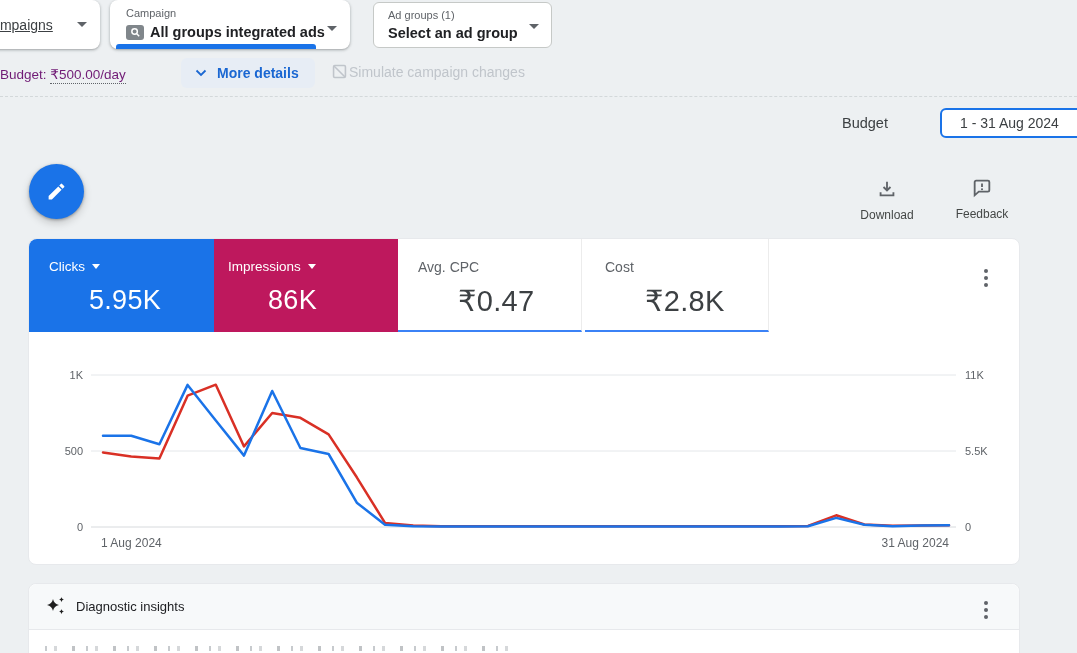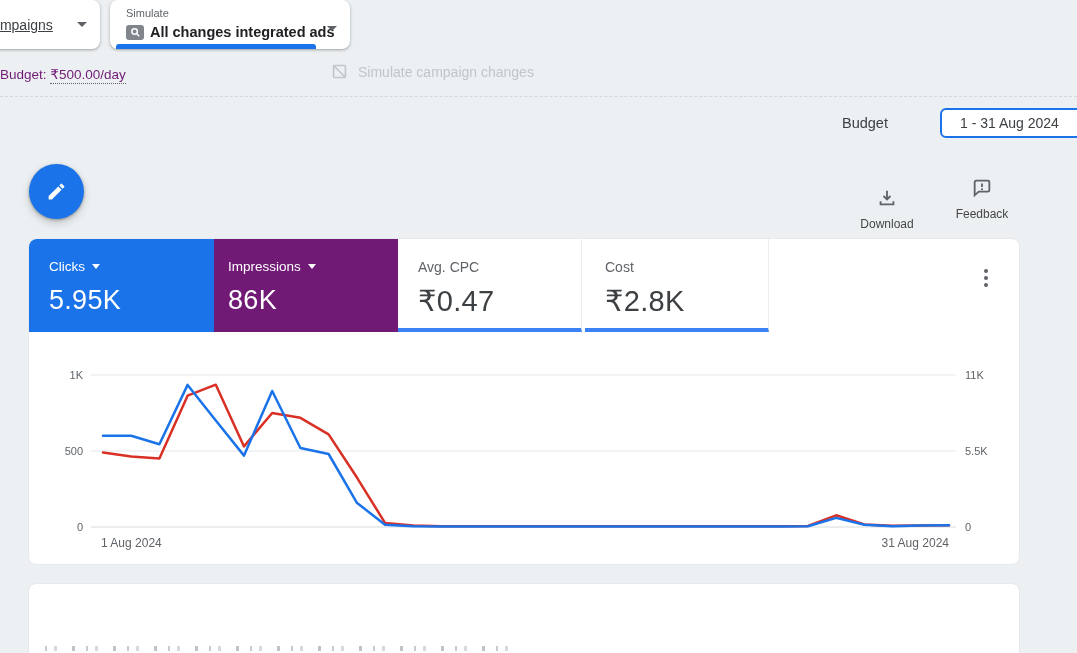--- a/index.html
+++ b/index.html
@@ -27,40 +27,40 @@
   .blue-underline { position:absolute; left:6px; right:34px; bottom:0; height:5px; background:#1a73e8; border-radius:3px 3px 0 0; }
   .adgroups-box { position:absolute; left:373px; top:2px; width:179px; height:46px; background:#fff; border:1px solid #c6c9c7; border-radius:6px; }
   .adgroups-box .field-label { left:14px; top:6px; }
   .adgroups-box .field-value-row { left:14px; top:22px; }
   .adgroups-box .caret { position:absolute; right:12px; top:21px; }
   
   .budget { position:absolute; left:0px; top:66px; font-size:13.5px; color:#701a75; }
   .budget .bval { border-bottom:1px dotted #5f6368; padding-bottom:1px; }
   .details-chip { position:absolute; left:181px; top:58px; height:30px; padding:0 16px 0 14px; background:#e7edf5; border-radius:6px; display:flex; align-items:center; gap:10px; cursor:pointer; }
   .details-chip span { font-size:14px; font-weight:bold; color:#1a67d2; }
-  .simulate { position:absolute; left:330px; top:62px; display:flex; align-items:center; gap:9px; color:#c0c5cb; font-size:14px; }
+  .simulate { position:absolute; left:330px; top:62px; display:flex; align-items:center; gap:0; color:#c0c5cb; font-size:14px; }
   .dashed-divider { position:absolute; left:0; right:0; top:96px; border-top:1px dashed #d3d8da; }
   
   .custom-lbl { position:absolute; left:842px; top:115px; font-size:14.5px; color:#3c4043; }
   .date-box { position:absolute; left:899px; top:108px; width:166px; height:30px; background:#fff; border:2px solid #1a73e8; border-radius:6px; display:flex; align-items:center; padding-left:18px;margin-left:41px; }
   .date-box span { font-size:14px; color:#3c4043; }
   .date-box .caret { border-top-color:#1a73e8; position:absolute; right:13px; top:11px; }
   .fab { position:absolute; left:29px; top:164px; width:55px; height:55px; border-radius:50%; background:#1a73e8; display:flex; align-items:center; justify-content:center; box-shadow:0 1px 3px rgba(0,0,0,.3), 0 4px 8px rgba(0,0,0,.18); cursor:pointer; }
   .tool { position:absolute; width:70px; text-align:center; }
   .tool .tlabel { display:block; margin-top:4px; font-size:12px; color:#444746; }
-  .tool-download { left:852px; top:187px; }
+  .tool-download { left:852px; top:178px; }
   .tool-feedback { left:947px; top:177px; }
   
   .main-card { position:absolute; left:28px; top:238px; width:992px; height:327px; background:#fff; border:1px solid #e7e9ec; border-radius:8px; }
   .tile { position:absolute; top:0; height:93px; padding:20px 0 0 20px; cursor:pointer; }
   .tile .t-label-row { display:flex; align-items:center; gap:7px; font-size:13.5px; }
-  .tile .t-value { margin-top:11px; font-size:27px; letter-spacing:.3px; }
+  .tile .t-value { margin-top:11px; font-size:27px; letter-spacing:.3px;margin-left:40px; }
   .tile.colored { color:#fff; }
   .tile.colored .caret { border-top-color:#fff; border-left-width:4.5px; border-right-width:4.5px; border-top-width:5px; }
-  .tile.white-tile { background:#fff; border-right:1px solid #ececec; border-bottom:4px solid #3b82f6; }
+  .tile.white-tile { background:#fff; border-right:1px solid #ececec; border-bottom:2px solid #3b82f6; }
   .tile.white-tile .t-label-row { color:#5f6368; font-size:14px; }
   .tile.white-tile .t-value { color:#3c4043; font-size:29px; margin-top:9px; }
   .tile-0 { left:0; width:185px; border-top-left-radius:8px; }
   .tile-1 { left:185px; width:184px; }
   .tile-2 { left:369px; width:184px; }
   .tile-3 { left:556px; width:184px; }
   .kebab { position:absolute; display:flex; flex-direction:column; gap:3px; align-items:center; padding:4px; cursor:pointer; }
   .kebab i { width:4px; height:4px; border-radius:50%; background:#5f6368; }
   .kebab-card { left:951px; top:26px; }
   .kebab-insights { left:951px; top:13px; }
@@ -81,40 +81,53 @@
 <body>
 
 <div class="page">
 
   <div class="sel-box campaigns-box">
     <span class="lbl">Campaigns</span>
     <span class="caret"></span>
   </div>
 
   <div class="sel-box campaign-box">
-    <span class="field-label">Simulate</span>
+    <span class="field-label">Campaign</span>
     <span class="field-value-row">
       <span class="camp-ico">
         <svg width="11" height="11" viewBox="0 0 12 12">
             <circle cx="5" cy="5" r="3" fill="none" stroke="#fff" stroke-width="1.6"></circle>
             <line x1="7.4" y1="7.4" x2="10" y2="10" stroke="#fff" stroke-width="1.6"></line>
           </svg>
       </span>
-      <span class="field-value">All changes integrated ads</span>
+      <span class="field-value">All groups integrated ads</span>
     </span>
     <span class="caret"></span>
     <span class="blue-underline"></span>
   </div>
 
+  <div class="adgroups-box">
+    <span class="field-label">Ad groups (1)</span>
+    <span class="field-value-row">
+      <span class="field-value">Select an ad group</span>
+    </span>
+    <span class="caret"></span>
+  </div>
 
   <div class="budget">
     <span>Budget:</span>
     <span class="bval">₹500.00/day</span>
   </div>
 
+  <div class="details-chip">
+    <svg width="12" height="8" viewBox="0 0 12 8">
+        <polyline points="1.5,1.5 6,6 10.5,1.5" fill="none" stroke="#1a67d2" stroke-width="1.8"></polyline>
+      </svg>
+    <span>More details</span>
+  </div>
 
   <div class="simulate">
     <svg width="19" height="19" viewBox="0 0 24 24">
       <rect x="4.5" y="4.5" width="15" height="15" rx="1.5" fill="none" stroke="#c0c5cb" stroke-width="2"></rect>
       <line x1="5" y1="5" x2="19" y2="19" stroke="#c0c5cb" stroke-width="2"></line>
     </svg>
     <span>Simulate campaign changes</span>
   </div>
 
   <div class="dashed-divider"></div>
@@ -151,21 +164,21 @@
   <div class="main-card">
 
     <div class="tile colored tile-0" style="background: rgb(26, 115, 232);">
       <span class="t-label-row">
         <span>Clicks</span>
         <span class="caret"></span>
       </span>
       <div class="t-value">5.95K</div>
     </div>
 
-    <div class="tile colored tile-1" style="background: #701a75; padding-left: 14px;">
+    <div class="tile colored tile-1" style="background: #be185d; padding-left: 14px;">
       <span class="t-label-row">
         <span>Impressions</span>
         <span class="caret"></span>
       </span>
       <div class="t-value">86K</div>
     </div>
 
     <div class="tile white-tile tile-2">
       <span class="t-label-row">
         <span>Avg. CPC</span>
@@ -197,16 +210,29 @@
       <text class="axis-txt" x="936" y="101" text-anchor="start">5.5K</text>
       <text class="axis-txt" x="936" y="177" text-anchor="start">0</text>
       <text class="axis-x-txt" x="72" y="193" text-anchor="start">1 Aug 2024</text>
       <text class="axis-x-txt" x="920" y="193" text-anchor="end">31 Aug 2024</text>
       <polyline id="series-1" class="series-line" points="74.0,98.4 102.2,102.5 130.4,104.6 158.6,41.7 186.8,30.7 215.0,92.4 243.2,59.0 271.4,63.8 299.6,80.4 327.8,123.3 356.0,168.9 384.2,171.6 412.4,172.2 440.6,172.2 468.8,172.2 497.0,172.2 525.2,172.2 553.4,172.2 581.6,172.2 609.8,172.2 638.0,172.2 666.2,172.2 694.4,172.2 722.6,172.2 750.8,172.2 779.0,171.9 807.2,161.3 835.4,170.5 863.6,171.8 891.8,171.5 920.0,171.3" stroke="#d93025"></polyline>
       <polyline id="series-0" class="series-line" points="74.0,81.8 102.2,81.8 130.4,90.2 158.6,30.9 186.8,66.6 215.0,101.6 243.2,37.0 271.4,94.0 299.6,100.0 327.8,148.7 356.0,170.7 384.2,172.2 412.4,172.5 440.6,172.5 468.8,172.5 497.0,172.5 525.2,172.5 553.4,172.5 581.6,172.5 609.8,172.5 638.0,172.5 666.2,172.5 694.4,172.5 722.6,172.5 750.8,172.5 779.0,172.2 807.2,163.9 835.4,170.7 863.6,172.2 891.8,171.5 920.0,171.2" stroke="#1a73e8"></polyline>
     </svg>
   </div>
 
   <div class="insights-card">
+    <div class="insights-head">
+      <svg width="19" height="19" viewBox="0 0 19 19">
+        <path d="M6 2 C6.6 5.2 8.8 7.4 12 8 C8.8 8.6 6.6 10.8 6 14 C5.4 10.8 3.2 8.6 0 8 C3.2 7.4 5.4 5.2 6 2 Z" fill="#1f1f1f"></path>
+        <path d="M14.5 0 C14.75 1.4 15.7 2.35 17.1 2.6 C15.7 2.85 14.75 3.8 14.5 5.2 C14.25 3.8 13.3 2.85 11.9 2.6 C13.3 2.35 14.25 1.4 14.5 0 Z" fill="#1f1f1f"></path>
+        <path d="M14.5 12 C14.75 13.4 15.7 14.35 17.1 14.6 C15.7 14.85 14.75 15.8 14.5 17.2 C14.25 15.8 13.3 14.85 11.9 14.6 C13.3 14.35 14.25 13.4 14.5 12 Z" fill="#1f1f1f"></path>
+      </svg>
+      <span class="insights-title">Diagnostic insights</span>
+      <div class="kebab kebab-insights">
+          <i></i>
+          <i></i>
+          <i></i>
+        </div>
+    </div>
     <div class="clipped-text-line"></div>
   </div>
 
 </div>
 
 </body></html>

